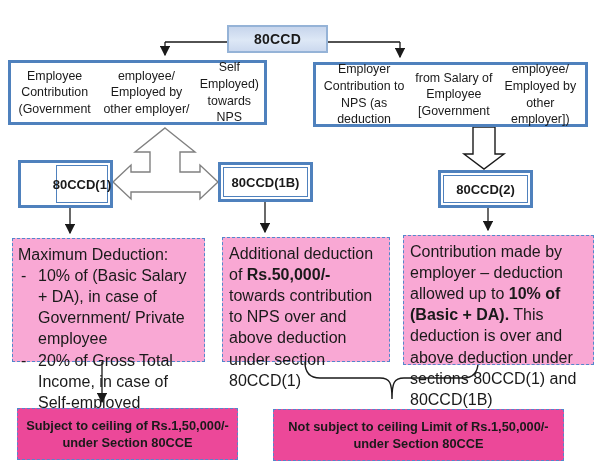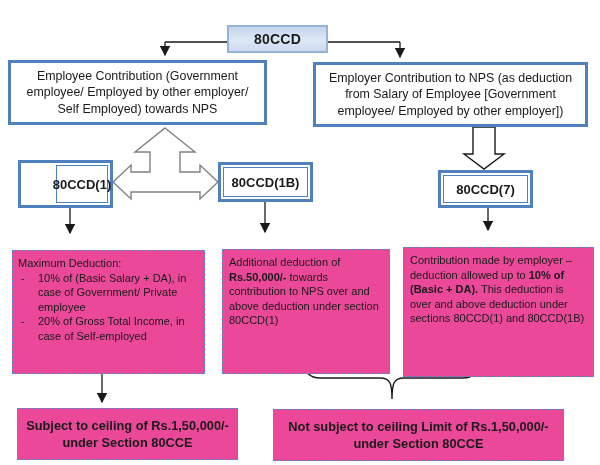--- a/index.html
+++ b/index.html
@@ -15,21 +15,21 @@
     background:linear-gradient(180deg,#c7d5ec 0%,#dde8f6 55%,#ccd9ef 100%);
     border:2px solid #95b3d7;
     display:flex;align-items:center;justify-content:center;
     font-weight:700;font-size:14px;letter-spacing:.2px;margin-top:20px;
   }
 
   
   .bigbox{
     position:absolute;box-sizing:border-box;background:#fff;
     border:3px solid #4f81bd;
-    display:flex;flex-direction:column;justify-content:center;align-items:center;
+    display:flex;flex-direction:row;justify-content:center;align-items:center;
     text-align:center;font-size:12.4px;line-height:1.34;
   }
   .bigbox-left{left:8px;top:60px;width:259px;height:65px;}
   .bigbox-right{left:313px;top:62px;width:275px;height:65px;}
 
   
   .node{
     position:absolute;box-sizing:border-box;background:#fff;
     border:3px solid #4f81bd;padding:2px;
   }
@@ -38,23 +38,23 @@
     border:1px solid #4f81bd;background:#fff;
     display:flex;align-items:center;justify-content:center;
     font-weight:700;font-size:13px;
   }
   .node-s1{left:18px;top:160px;width:95px;height:48px;padding-left:35px;}
   .node-s1b{left:218px;top:162px;width:95px;height:40px;}
   .node-s2{left:438px;top:170px;width:95px;height:38px;}
 
   
   .dashed{
-    position:absolute;box-sizing:border-box;background:#ec4899;
+    position:absolute;box-sizing:border-box;background:#f9a8d4;
     border:1.5px dashed #5288cc;
-    font-size:11px;line-height:1.32;padding:5px 6px 4px 6px;margin-top:12px;
+    font-size:16px;line-height:1.32;padding:5px 6px 4px 6px;
   }
   .dashed-max{left:12px;top:238px;width:193px;height:124px;padding-left:5px;}
   .dashed-add{left:222px;top:237px;width:168px;height:125px;}
   .dashed-emp{left:403px;top:235px;width:191px;height:130px;}
 
   .md-item{display:flex;padding-left:3px;}
   .md-bullet{width:17px;flex:none;}
   .md-text{flex:1;}
 
   .ceiling{
@@ -113,21 +113,21 @@
     <div>employee/ Employed by other employer])</div>
   </div>
 
   <div class="node node-s1">
     <div class="node-inner">80CCD(1)</div>
   </div>
   <div class="node node-s1b">
     <div class="node-inner">80CCD(1B)</div>
   </div>
   <div class="node node-s2">
-    <div class="node-inner">80CCD(7)</div>
+    <div class="node-inner">80CCD(2)</div>
   </div>
 
   <div class="dashed dashed-max">
     <div>Maximum Deduction:</div>
     <div class="md-item">
       <span class="md-bullet">-</span>
       <span class="md-text">10% of (Basic Salary + DA), in case of Government/ Private employee</span>
     </div>
     <div class="md-item">
       <span class="md-bullet">-</span>

